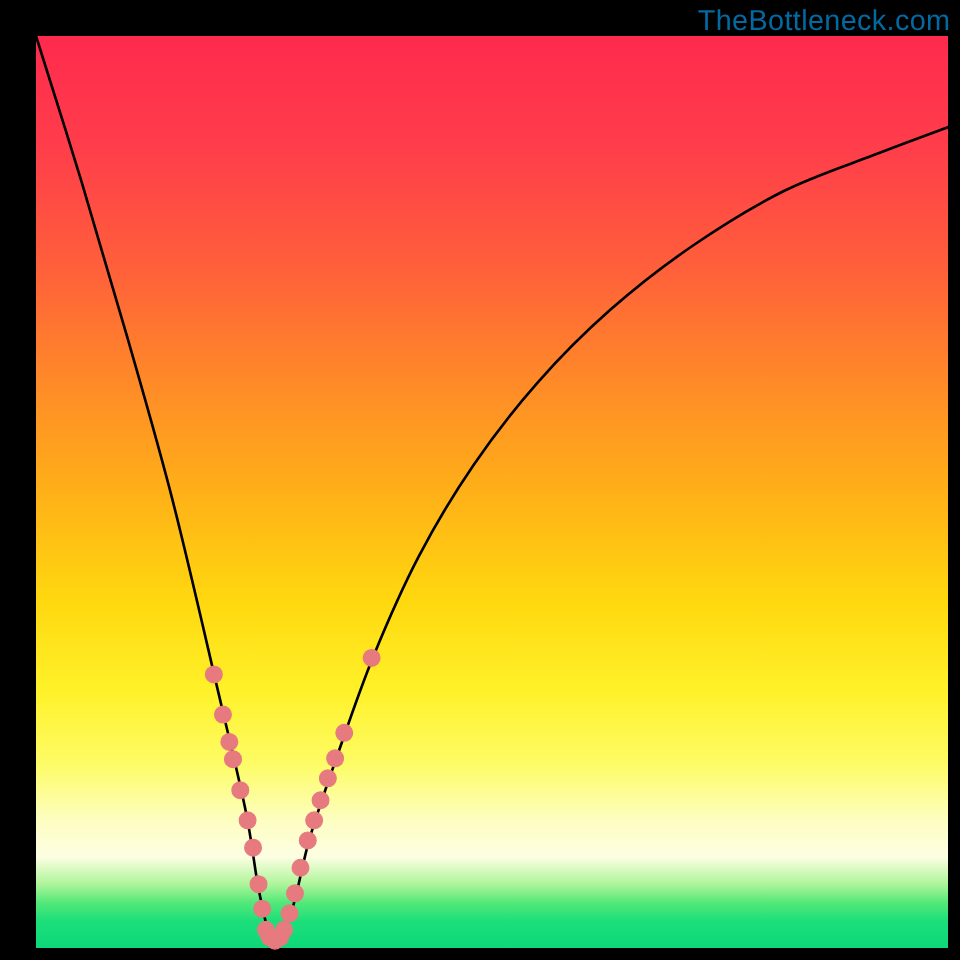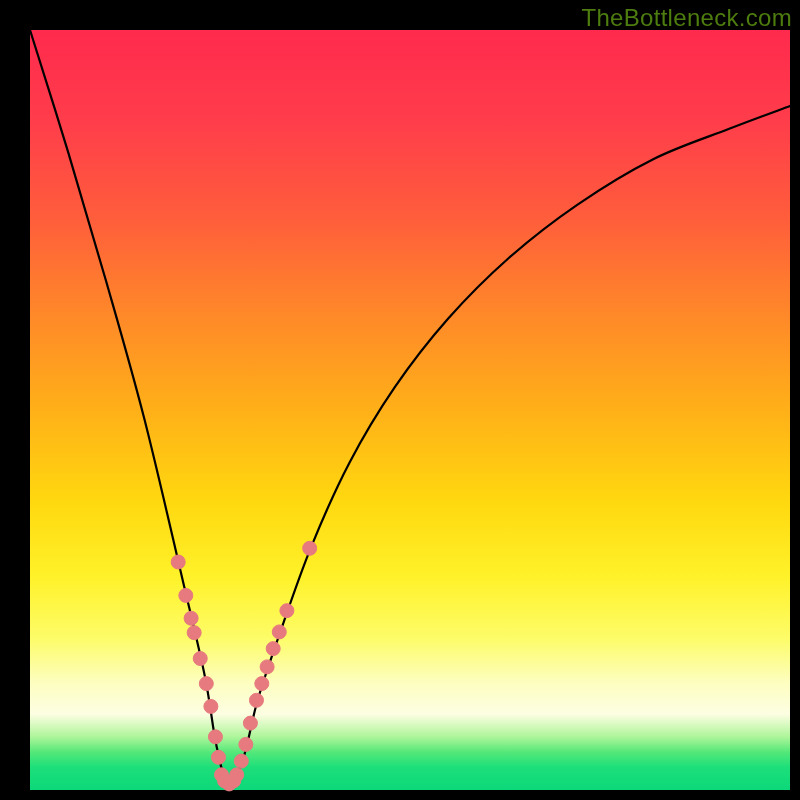--- a/index.html
+++ b/index.html
@@ -41,21 +41,21 @@
       #1ddf7a 97%,
       #0cd87a 100%
     );
   }
   .watermark {
     position: absolute;
     top: 4px;
     right: 8px;
     font-size: 24px;
     font-weight: 500;
-    color: #4d7c0f;
+    color: #0369a1;
     letter-spacing: 0.3px;
     user-select: none;
   }
   svg.curve {
     position: absolute;
     left: 0;
     top: 0;
     width: 760px;
     height: 760px;
     overflow: visible;

